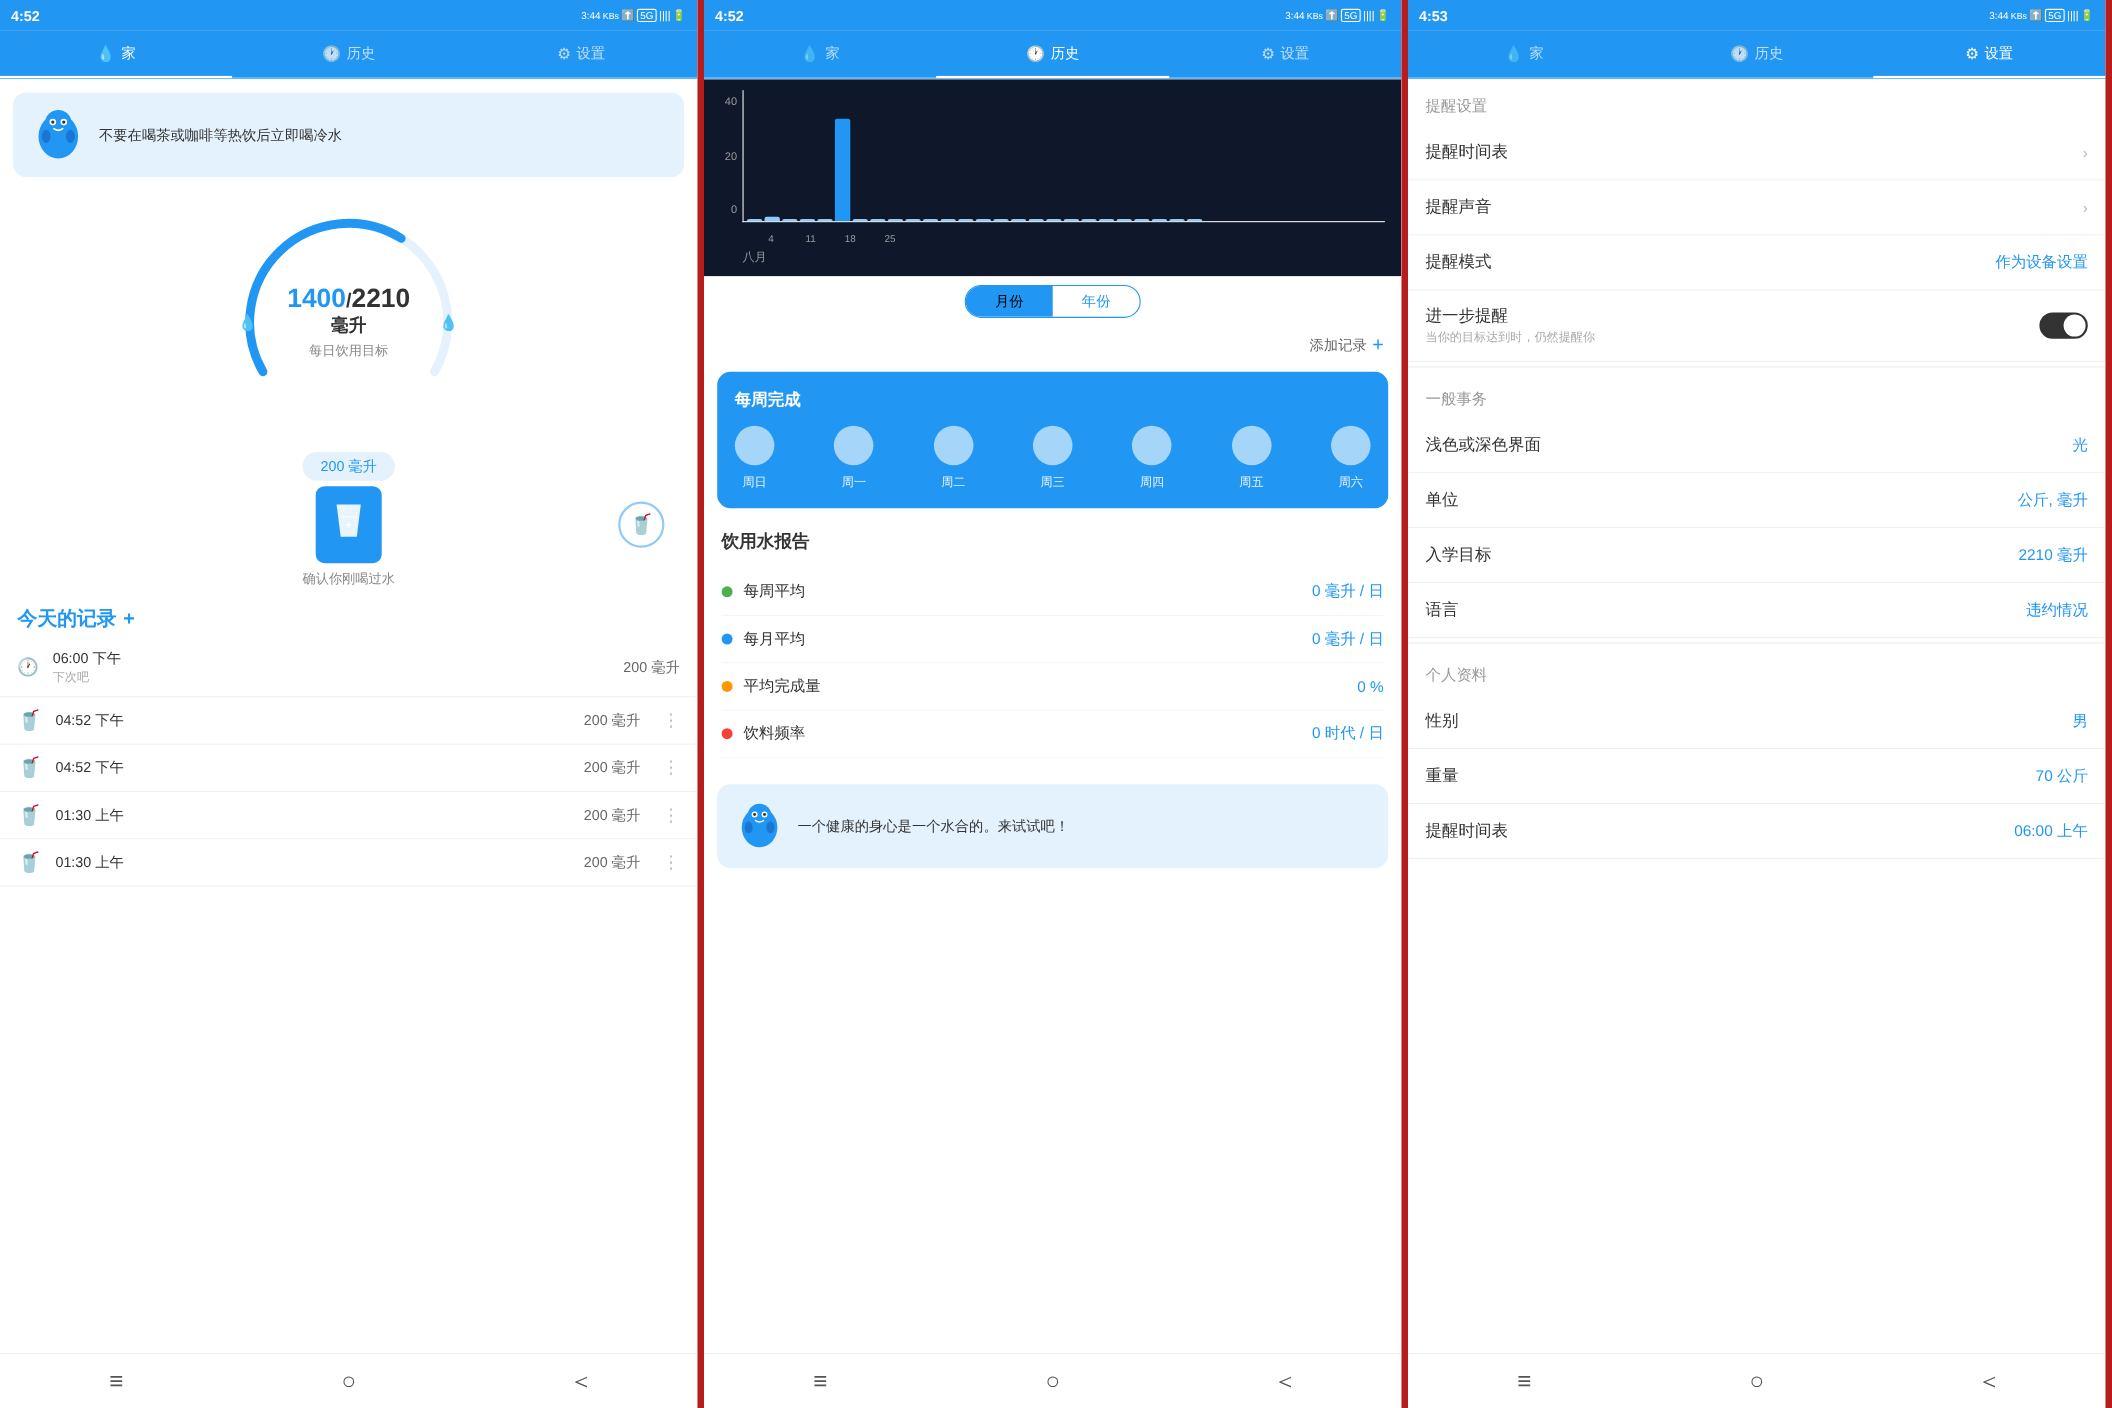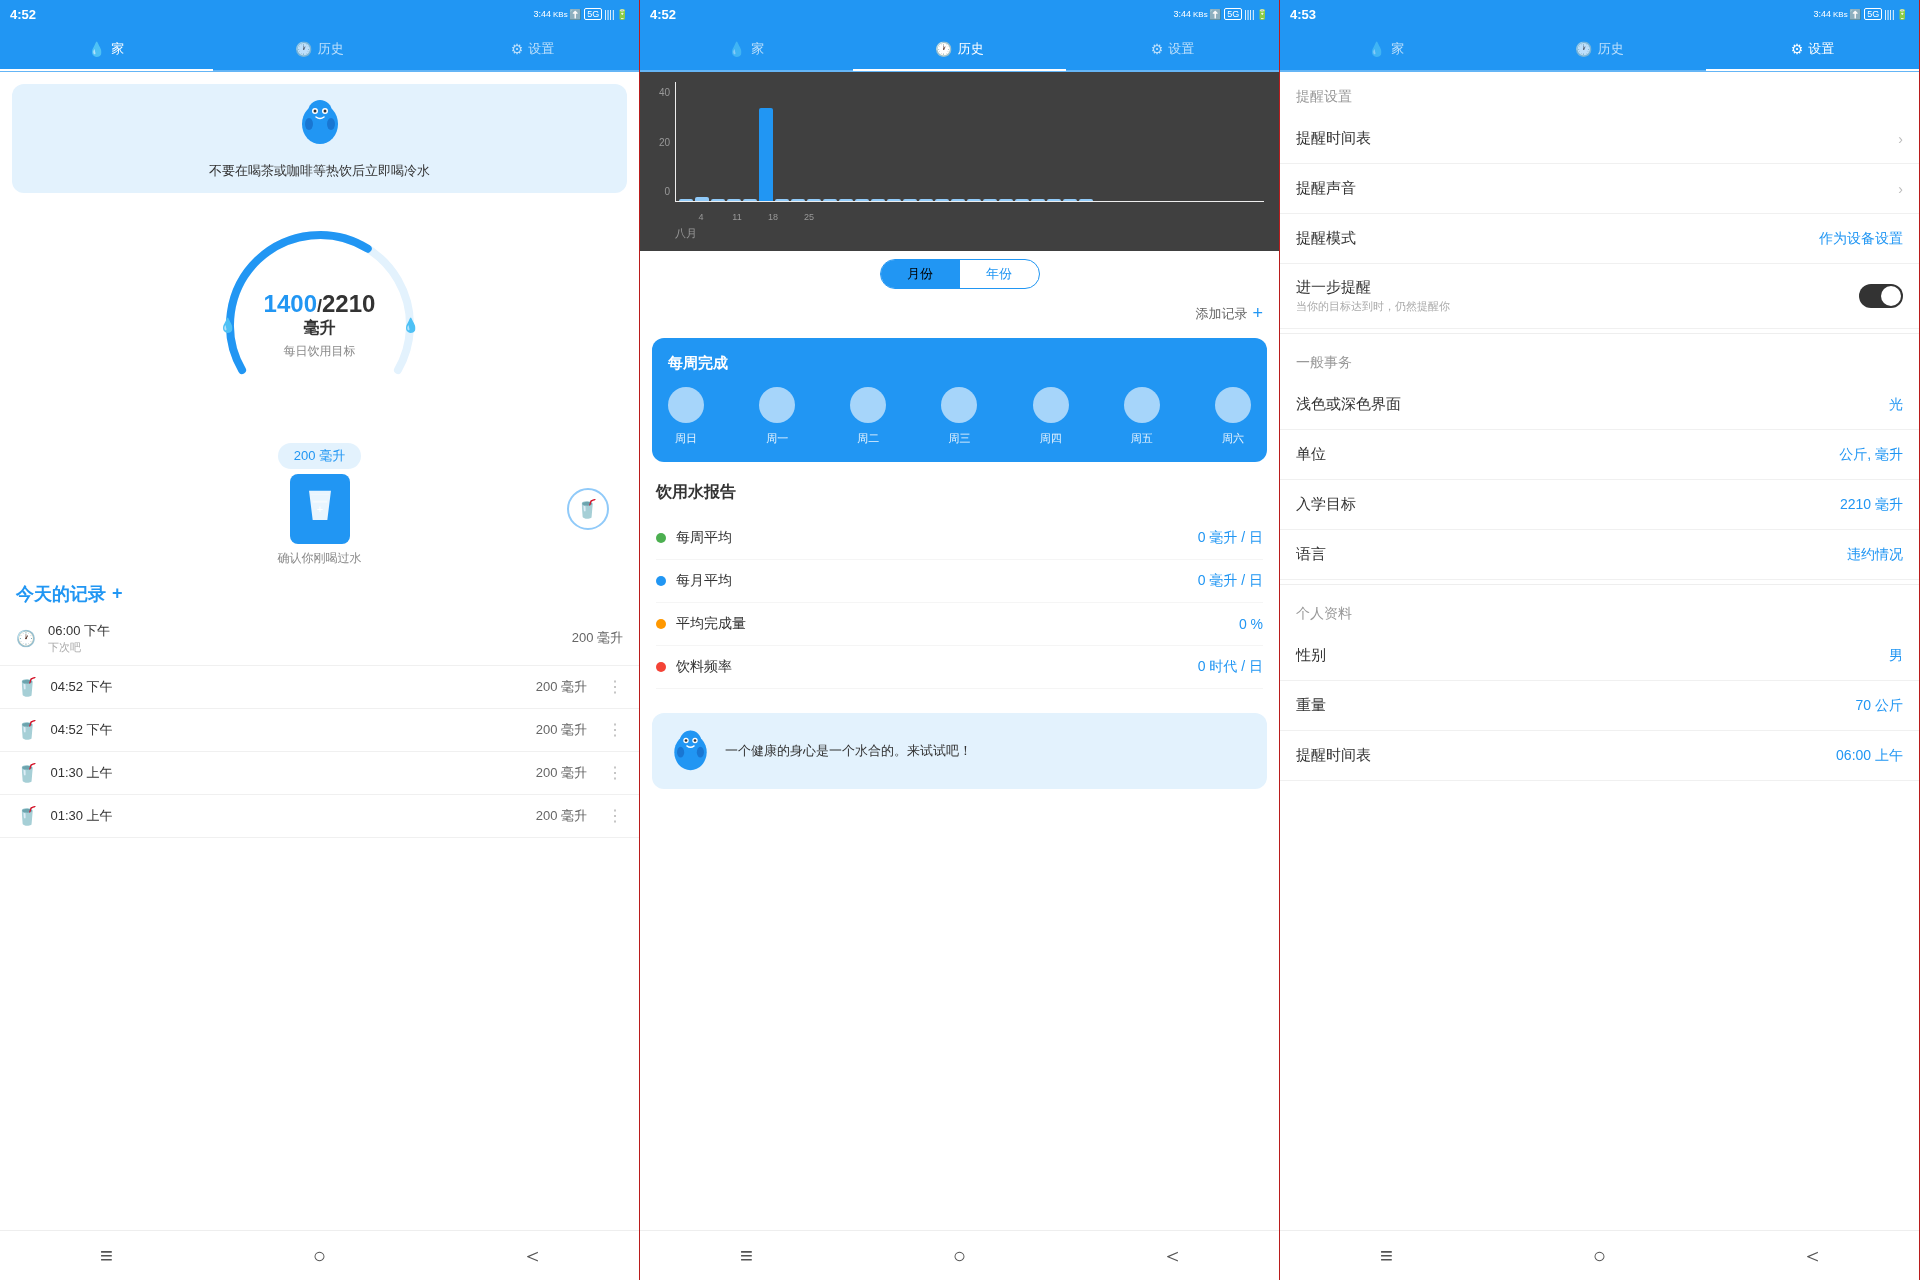--- a/index.html
+++ b/index.html
@@ -12,21 +12,21 @@
       overflow: hidden;
       font-size: 14px;
     }
 
     
     .panel {
       flex: 1;
       display: flex;
       flex-direction: column;
       background: #f5f5f5;
-      border-right: 1px solid #b91c1c;
+      border-right: 6px solid #b91c1c;
       overflow: hidden;
     }
 
     
     .status-bar {
       background: #2196F3;
       height: 28px;
       display: flex;
       align-items: center;
       justify-content: space-between;
@@ -71,21 +71,20 @@
 
     
     .home-tip {
       background: #E3F2FD;
       margin: 12px;
       border-radius: 12px;
       padding: 12px 16px;
       display: flex;
       align-items: center;
       gap: 12px;
-      flex-direction: column;
     }
     .tip-text {
       font-size: 13px;
       color: #333;
       line-height: 1.5;
     }
 
     .water-circle-section {
       display: flex;
       flex-direction: column;
@@ -219,21 +218,21 @@
       cursor: pointer;
       flex: 1;
       display: flex;
       align-items: center;
       justify-content: center;
     }
 
     
     .chart-section {
       padding: 0 10px 10px;
-      background: #404040;
+      background: #0f172a;
     }
     .chart-bar {
       width: 20px;
       background: #90CAF9;
       border-radius: 2px 2px 0 0;
       min-height: 2px;
     }
     .chart-bar.highlighted { background: #2196F3; }
     .tab-switch-btn {
       flex: 1;

